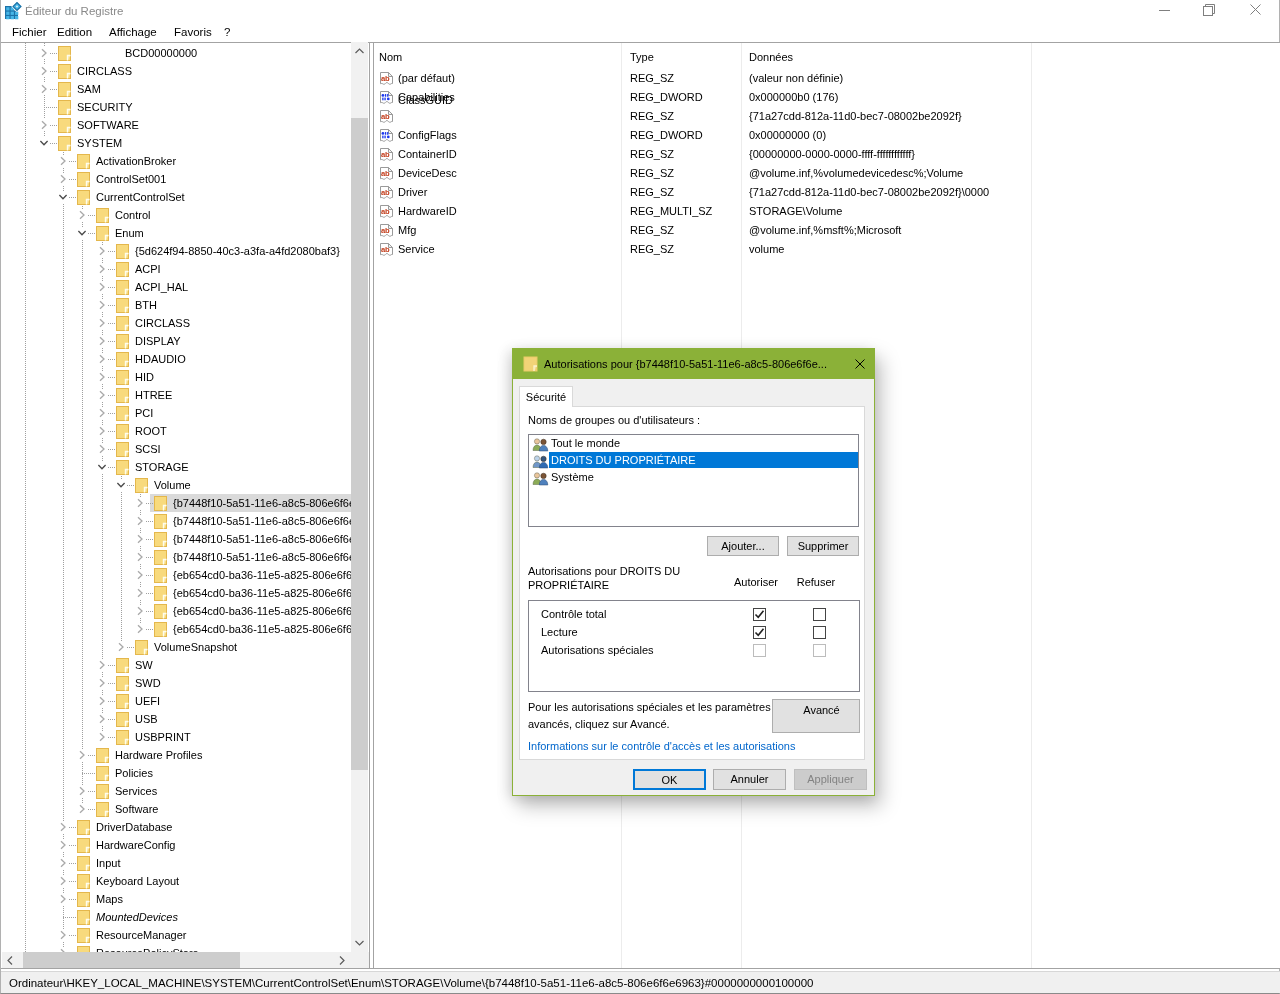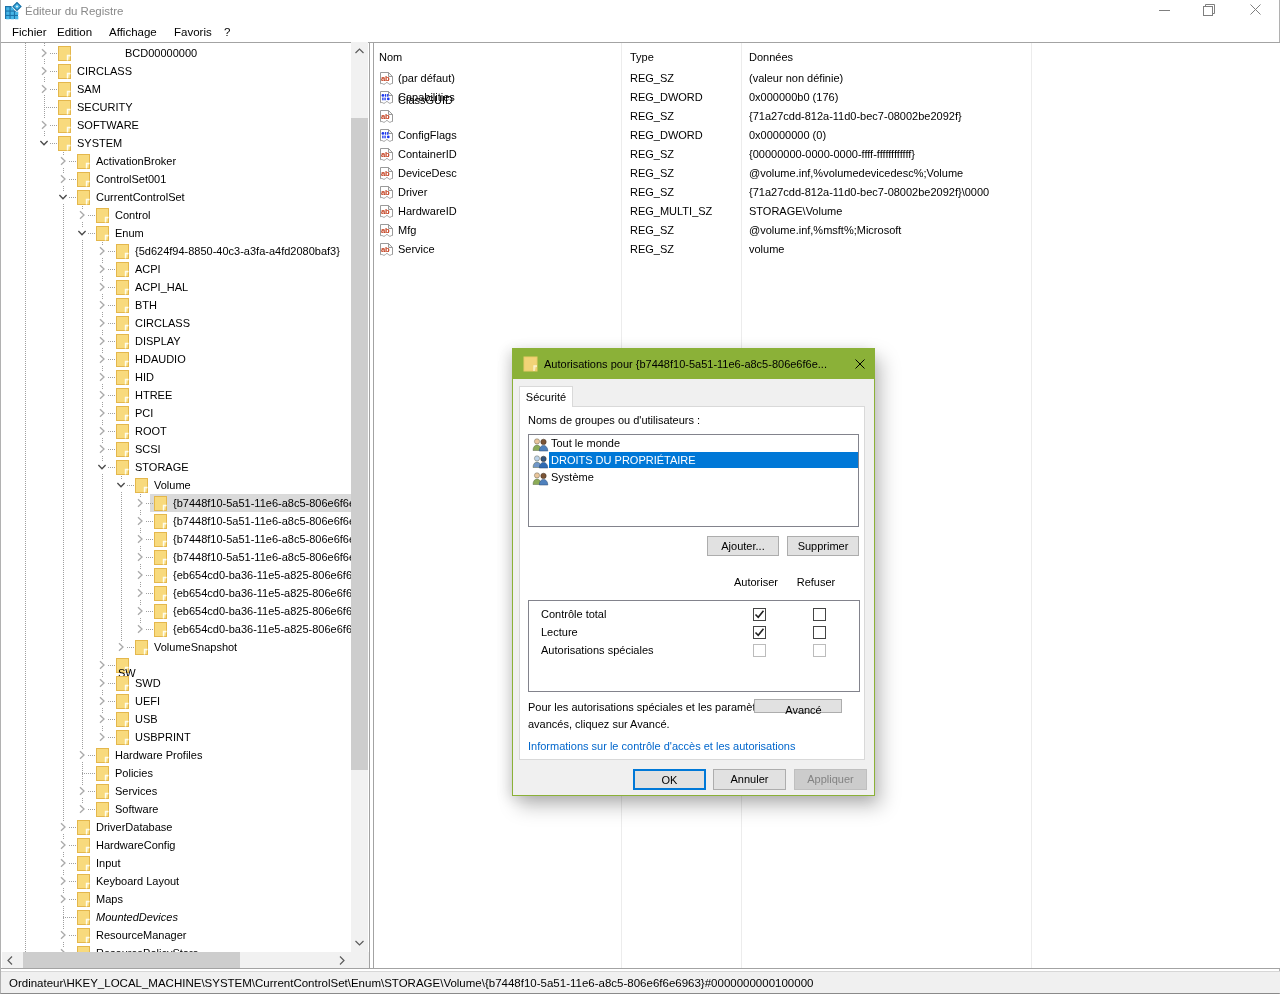--- a/index.html
+++ b/index.html
@@ -543,21 +543,21 @@
           <rect x="0" y="0" width="12" height="12" fill="#fff"></rect>
           <path d="M4,2.2 L8,6 L4,9.8" fill="none" stroke="#a9a9a9" stroke-width="1.3"></path>
         </svg>
       </div>
 <div class="fold" style="left:114px;top:615px;">
         <svg class="fold" width="13" height="15" viewBox="0 0 13 15">
           <rect x="0.5" y="0.5" width="12" height="14" fill="#f8da7d" stroke="#e4b74c"></rect>
           <path d="M12.5,9.5 L9.5,9.5 L9.5,14.5" fill="#fbe7a6" stroke="#fdfdee" stroke-width="1.4"></path>
         </svg>
       </div>
-<div class="trow" style="left:116px;top:613px;margin-top:8px;">SW</div>
+<div class="trow" style="left:133px;top:613px;">SW</div>
 <div class="hstub" style="left:100px;top:640px;width:13px;"></div>
 <div class="abs" style="left:94px;top:634px;">
         <svg class="chv" width="12" height="12" viewBox="0 0 12 12">
           <rect x="0" y="0" width="12" height="12" fill="#fff"></rect>
           <path d="M4,2.2 L8,6 L4,9.8" fill="none" stroke="#a9a9a9" stroke-width="1.3"></path>
         </svg>
       </div>
 <div class="fold" style="left:114px;top:633px;">
         <svg class="fold" width="13" height="15" viewBox="0 0 13 15">
           <rect x="0.5" y="0.5" width="12" height="14" fill="#f8da7d" stroke="#e4b74c"></rect>
@@ -948,20 +948,21 @@
             <circle cx="5" cy="4.4" r="2.6" fill="#e9c59b" stroke="#6b6b5a" stroke-width="0.5"></circle>
             <path d="M1,13.5 C1,9.8 3,8 5,8 C7,8 9,9.8 9,13.5 Z" fill="#8bab56" stroke="#5d6b4a" stroke-width="0.5"></path>
             <circle cx="11.5" cy="4.9" r="2.7" fill="#7b5436" stroke="#3a2c1e" stroke-width="0.5"></circle>
             <path d="M7.3,14 C7.3,10.2 9.4,8.4 11.5,8.4 C13.6,8.4 15.8,10.2 15.8,14 Z" fill="#4f81bd" stroke="#2d4a73" stroke-width="0.5"></path>
           </svg>
         </div>
 <div class="abs" style="left:22px;top:34px;height:17px;line-height:17px;">Système</div>
 </div>
 <div class="btn" style="left:194px;top:187px;width:72px;height:20px;line-height:19px;">Ajouter...</div>
 <div class="btn" style="left:274px;top:187px;width:72px;height:20px;line-height:19px;">Supprimer</div>
+<div class="abs" style="left:15px;top:216px;width:220px;line-height:13.5px;">Autorisations pour DROITS DU<br>PROPRIÉTAIRE</div>
 <div class="abs" style="left:211px;top:227px;width:64px;text-align:center;">Autoriser</div>
 <div class="abs" style="left:273px;top:227px;width:60px;text-align:center;">Refuser</div>
 <div class="abs" style="left:15px;top:251px;width:332px;height:92px;background:#fff;border:1px solid #82838c;">
 <div class="abs" style="left:12px;top:4px;height:18px;line-height:18px;">Contrôle total</div>
 <div class="abs" style="left:12px;top:22px;height:18px;line-height:18px;">Lecture</div>
 <div class="abs" style="left:12px;top:40px;height:18px;line-height:18px;">Autorisations spéciales</div>
 <div class="cb" style="left:224px;top:7px;">
           <svg width="11" height="11" viewBox="0 0 11 11">
             <path d="M1.5,5.5 L4.2,8.2 L9.5,1.8" fill="none" stroke="#222" stroke-width="1.6"></path>
           </svg>
@@ -970,18 +971,18 @@
 <div class="cb" style="left:224px;top:25px;">
           <svg width="11" height="11" viewBox="0 0 11 11">
             <path d="M1.5,5.5 L4.2,8.2 L9.5,1.8" fill="none" stroke="#222" stroke-width="1.6"></path>
           </svg>
         </div>
 <div class="cb" style="left:284px;top:25px;"></div>
 <div class="cbd" style="left:224px;top:43px;"></div>
 <div class="cbd" style="left:284px;top:43px;"></div>
 </div>
 <div class="abs" style="left:15px;top:350px;width:246px;line-height:17px;">Pour les autorisations spéciales et les paramètres<br>avancés, cliquez sur Avancé.</div>
-<div class="btn" style="left:241px;top:350px;width:88px;height:14px;line-height:21px;padding-left:11px;">Avancé</div>
+<div class="btn" style="left:259px;top:350px;width:88px;height:34px;line-height:21px;padding-left:11px;">Avancé</div>
 <div class="abs" style="left:15px;top:391px;color:#0066cc;white-space:nowrap;">Informations sur le contrôle d'accès et les autorisations</div>
 <div class="btn" style="left:120px;top:420px;width:73px;height:21px;line-height:18px;border:2px solid #0078d7;">OK</div>
 <div class="btn" style="left:200px;top:420px;width:73px;height:21px;line-height:19px;">Annuler</div>
 <div class="btn" style="left:281px;top:420px;width:73px;height:21px;line-height:19px;background:#cccccc;border-color:#bfbfbf;color:#838383;">Appliquer</div>
 </div>
 </div>
 </body></html>

